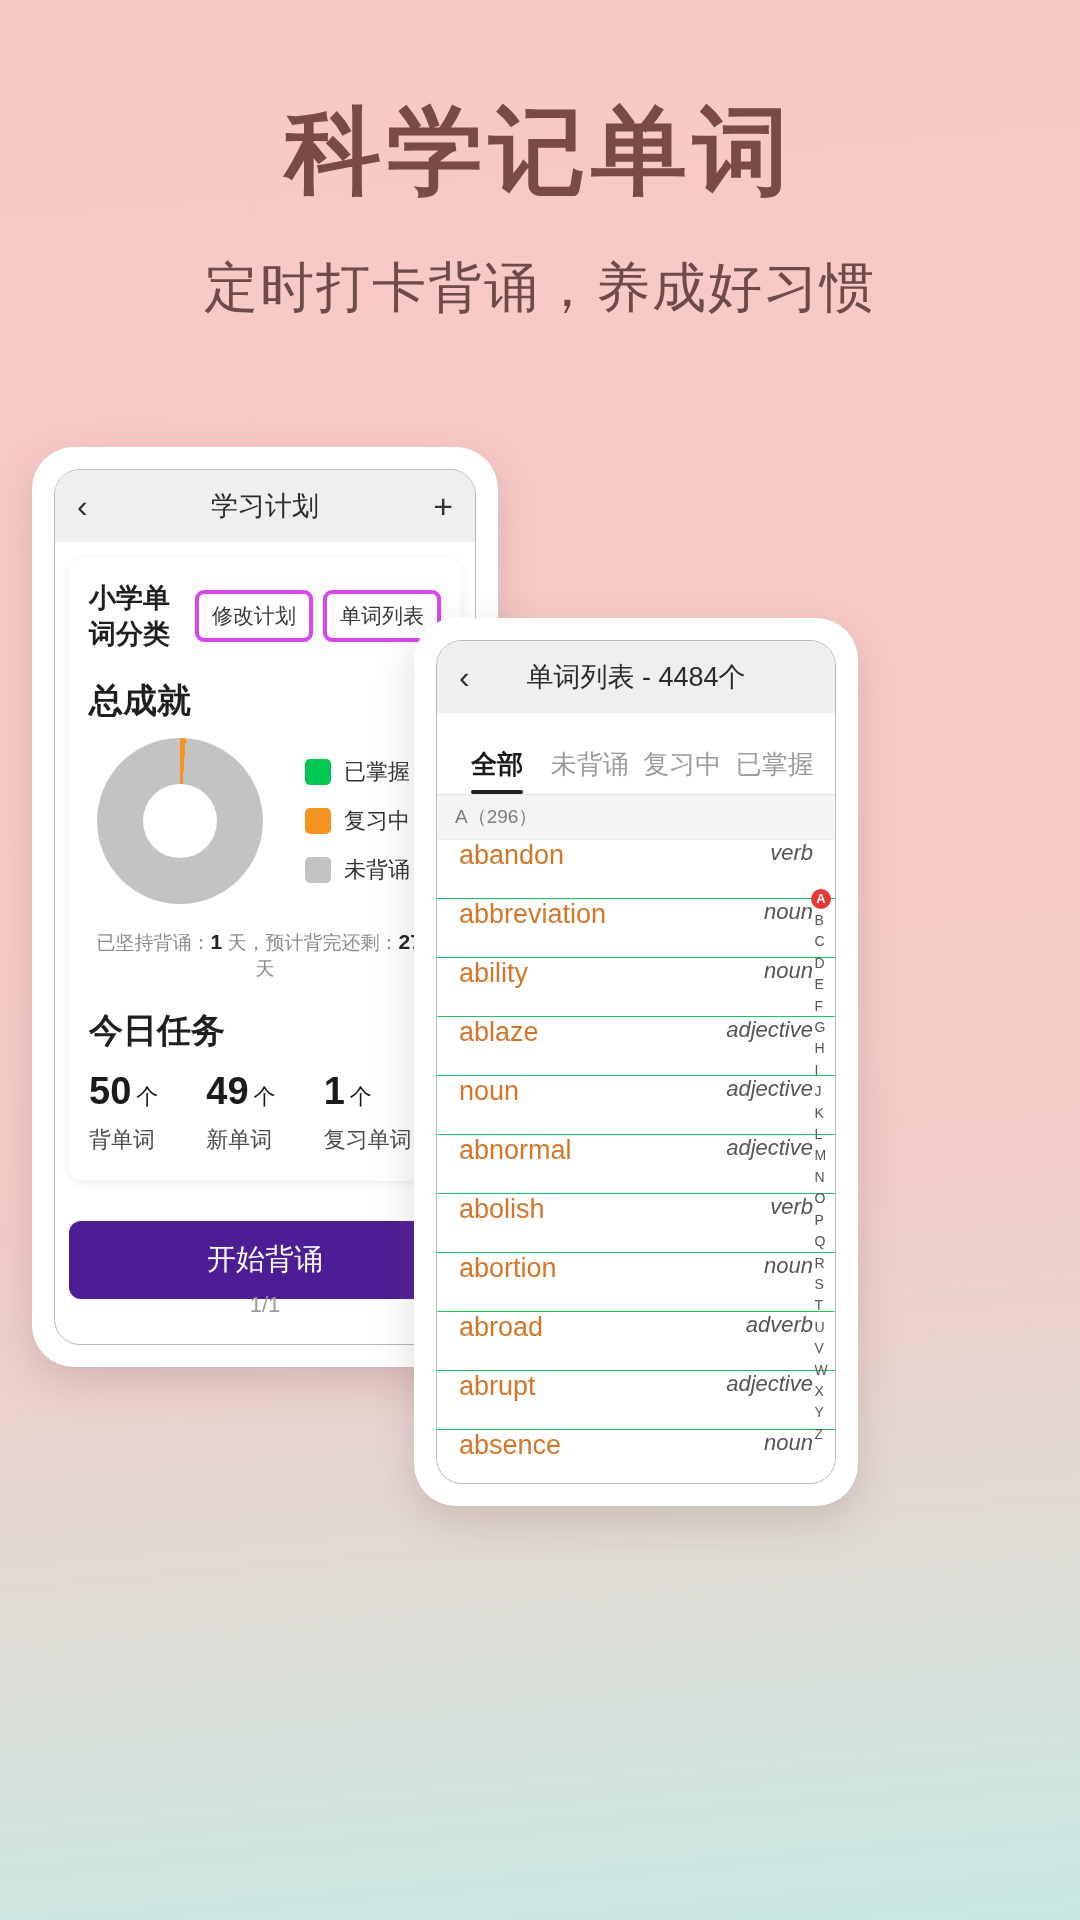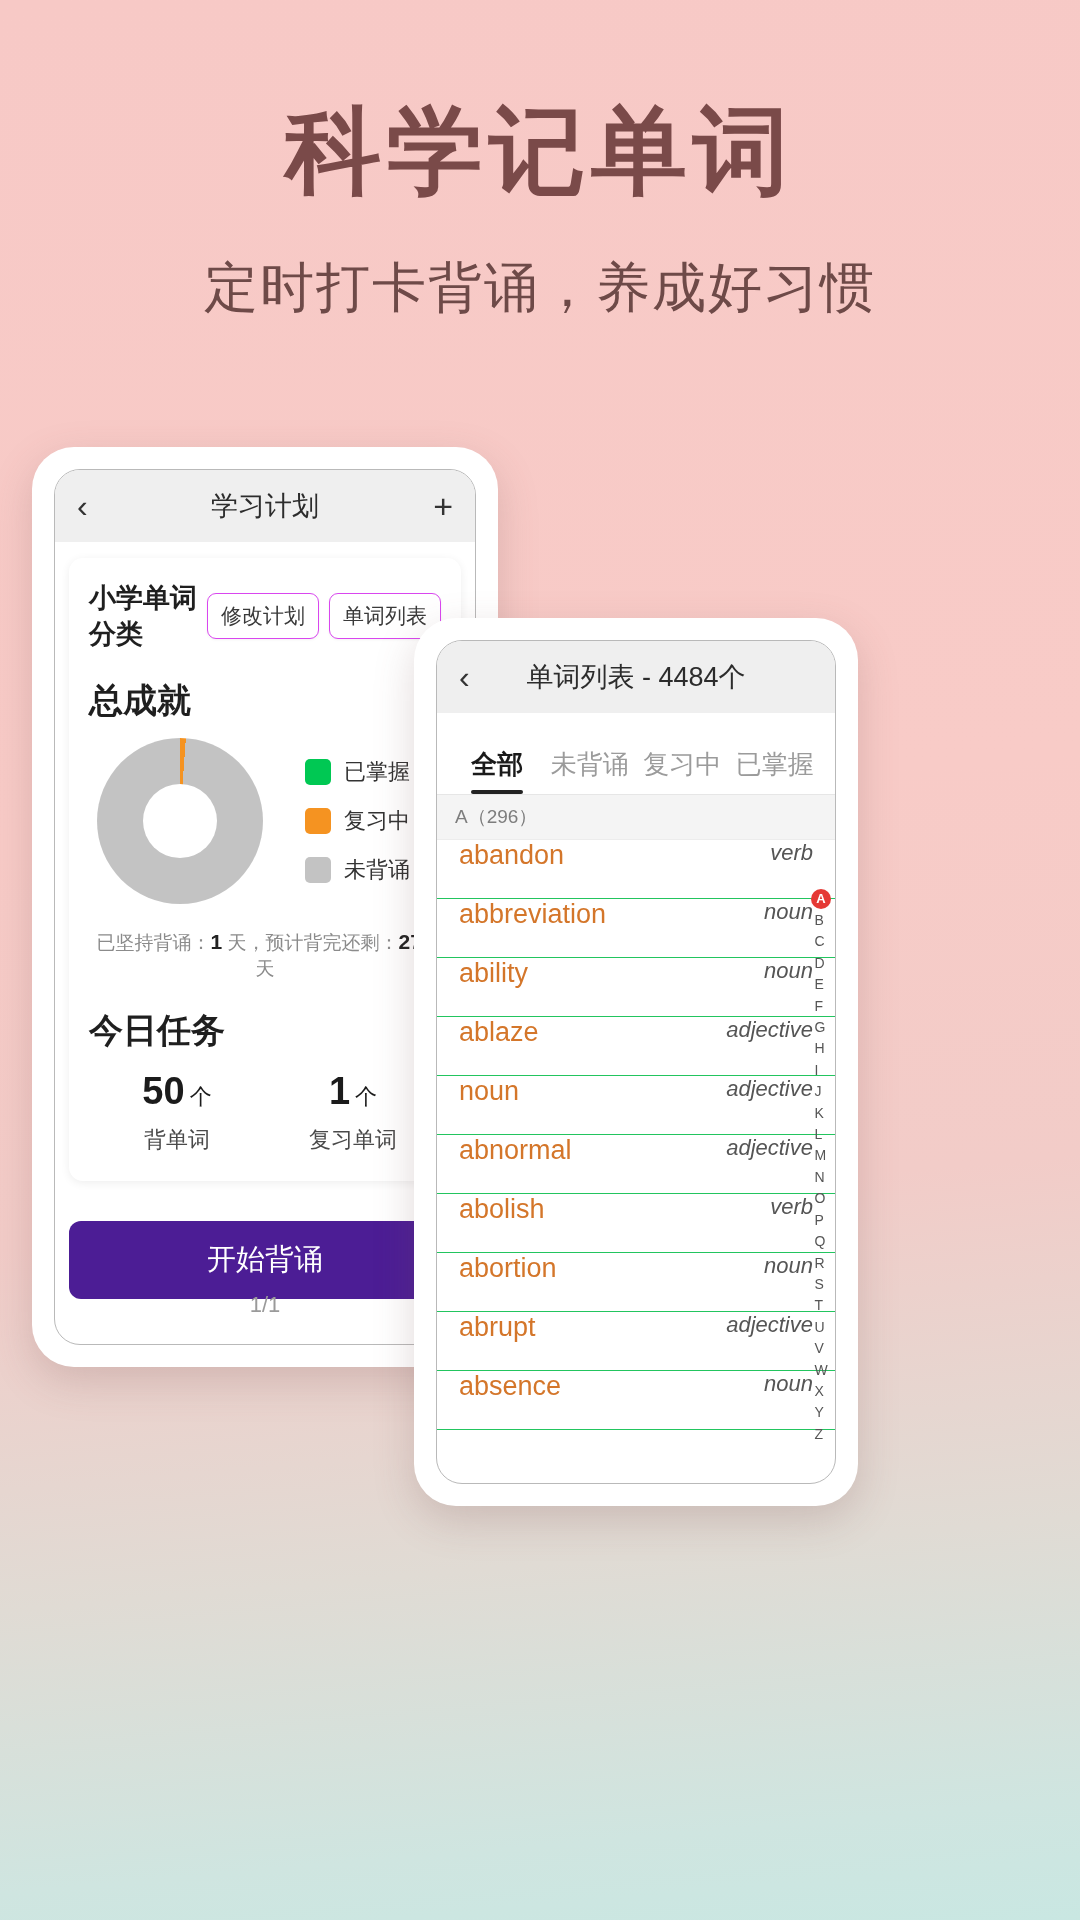--- a/index.html
+++ b/index.html
@@ -36,38 +36,38 @@
   .nav-title{ position:absolute; left:0; width:100%; text-align:center;
               font-size:27px; color:#2c2c2c; font-weight:400; }
   .chev{ font-size:32px; color:#333; line-height:1; position:relative; z-index:2; font-weight:300;}
   .plus{ position:absolute; right:22px; font-size:34px; color:#333; z-index:2; font-weight:300;}
 
   .card{ margin:16px 14px 0 14px; background:#fff; border-radius:14px;
          box-shadow:0 2px 10px rgba(0,0,0,.07); padding:22px 20px 26px 20px; }
   .card-head{ display:flex; align-items:center; justify-content:flex-start; }
   .plan-name{ font-size:27px; font-weight:700; color:#1f1f1f; }
   .mini-btns{ display:flex; gap:10px; }
-  .mini-btn{ border:1px solid #d946ef; border-radius:9px; padding:8px 13px;
+  .mini-btn{ border:4px solid #d946ef; border-radius:9px; padding:8px 13px;
              font-size:21px; color:#3a3a3a; background:#fff;
              box-shadow:0 1px 3px rgba(0,0,0,.05); white-space:nowrap;}
   .sect-title{ font-size:34px; font-weight:700; color:#1f1f1f; margin-top:26px; }
 
   .chart-row{ display:flex; align-items:center; margin-top:14px; }
   .donut{ width:166px; height:166px; border-radius:50%; margin-left:8px; flex:none; position:relative; }
   .donut::after{ content:""; position:absolute; left:50%; top:50%; width:74px; height:74px;
                  margin:-37px 0 0 -37px; background:#fff; border-radius:50%; }
   .legend{ margin-left:42px; display:flex; flex-direction:column; gap:19px; }
   .lg{ display:flex; align-items:center; font-size:22px; color:#333; white-space:nowrap;}
   .sw{ width:26px; height:26px; border-radius:5px; margin-right:13px; flex:none;}
   .lg-val{ font-weight:700; color:#111; text-decoration:underline; margin-left:4px;}
 
   .persist{ margin-top:26px; font-size:19px; color:#8b8b8b; text-align:center; }
   .persist b{ color:#222; font-size:21px; }
 
-  .task-row{ display:flex; margin-top:16px; text-align:center; }
+  .task-row{ display:flex; margin-top:16px; }
   .task{ flex:1; }
   .task-num{ font-size:38px; font-weight:700; color:#1b1b1b; }
   .task-num span{ font-size:22px; font-weight:400; margin-left:5px; }
   .task-lbl{ font-size:22px; color:#4a4a4a; margin-top:12px; }
 
   .start-btn{ margin:40px 14px 0 14px; height:78px; background:#4c1d95; border-radius:12px;
               display:flex; align-items:center; justify-content:center;
               color:#fff; font-size:29px; font-weight:500;}
   .pager{ position:absolute; bottom:26px; left:0; width:100%; text-align:center;
           font-size:22px; color:#9a9a9a;}
@@ -143,20 +143,24 @@
         <span>已坚持背诵：</span><b>1</b><span> 天，预计背完还剩：</span><b>270</b><span> 天</span>
       </div>
 
       <div class="sect-title">今日任务</div>
       <div class="task-row">
         <div class="task">
           <div class="task-num"><span style="font-size:38px;font-weight:700;margin:0">50</span><span>个</span></div>
           <div class="task-lbl">背单词</div>
         </div>
         <div class="task">
+          <div class="task-num"><span style="font-size:38px;font-weight:700;margin:0">49</span><span>个</span></div>
+          <div class="task-lbl">新单词</div>
+        </div>
+        <div class="task">
           <div class="task-num"><span style="font-size:38px;font-weight:700;margin:0">1</span><span>个</span></div>
           <div class="task-lbl">复习单词</div>
         </div>
       </div>
     </div>
 
     <div class="start-btn">开始背诵</div>
     <div class="pager">1/1</div>
   </div>
 </div>
@@ -203,20 +207,24 @@
           <div class="w">abnormal</div>
           <div class="pos">adjective</div>
         </div>
         <div class="wrow">
           <div class="w">abolish</div>
           <div class="pos">verb</div>
         </div>
         <div class="wrow">
           <div class="w">abortion</div>
           <div class="pos">noun</div>
+        </div>
+        <div class="wrow">
+          <div class="w">abroad</div>
+          <div class="pos">adverb</div>
         </div>
         <div class="wrow">
           <div class="w">abrupt</div>
           <div class="pos">adjective</div>
         </div>
         <div class="wrow">
           <div class="w">absence</div>
           <div class="pos">noun</div>
         </div>
         <div class="wrow"></div>

